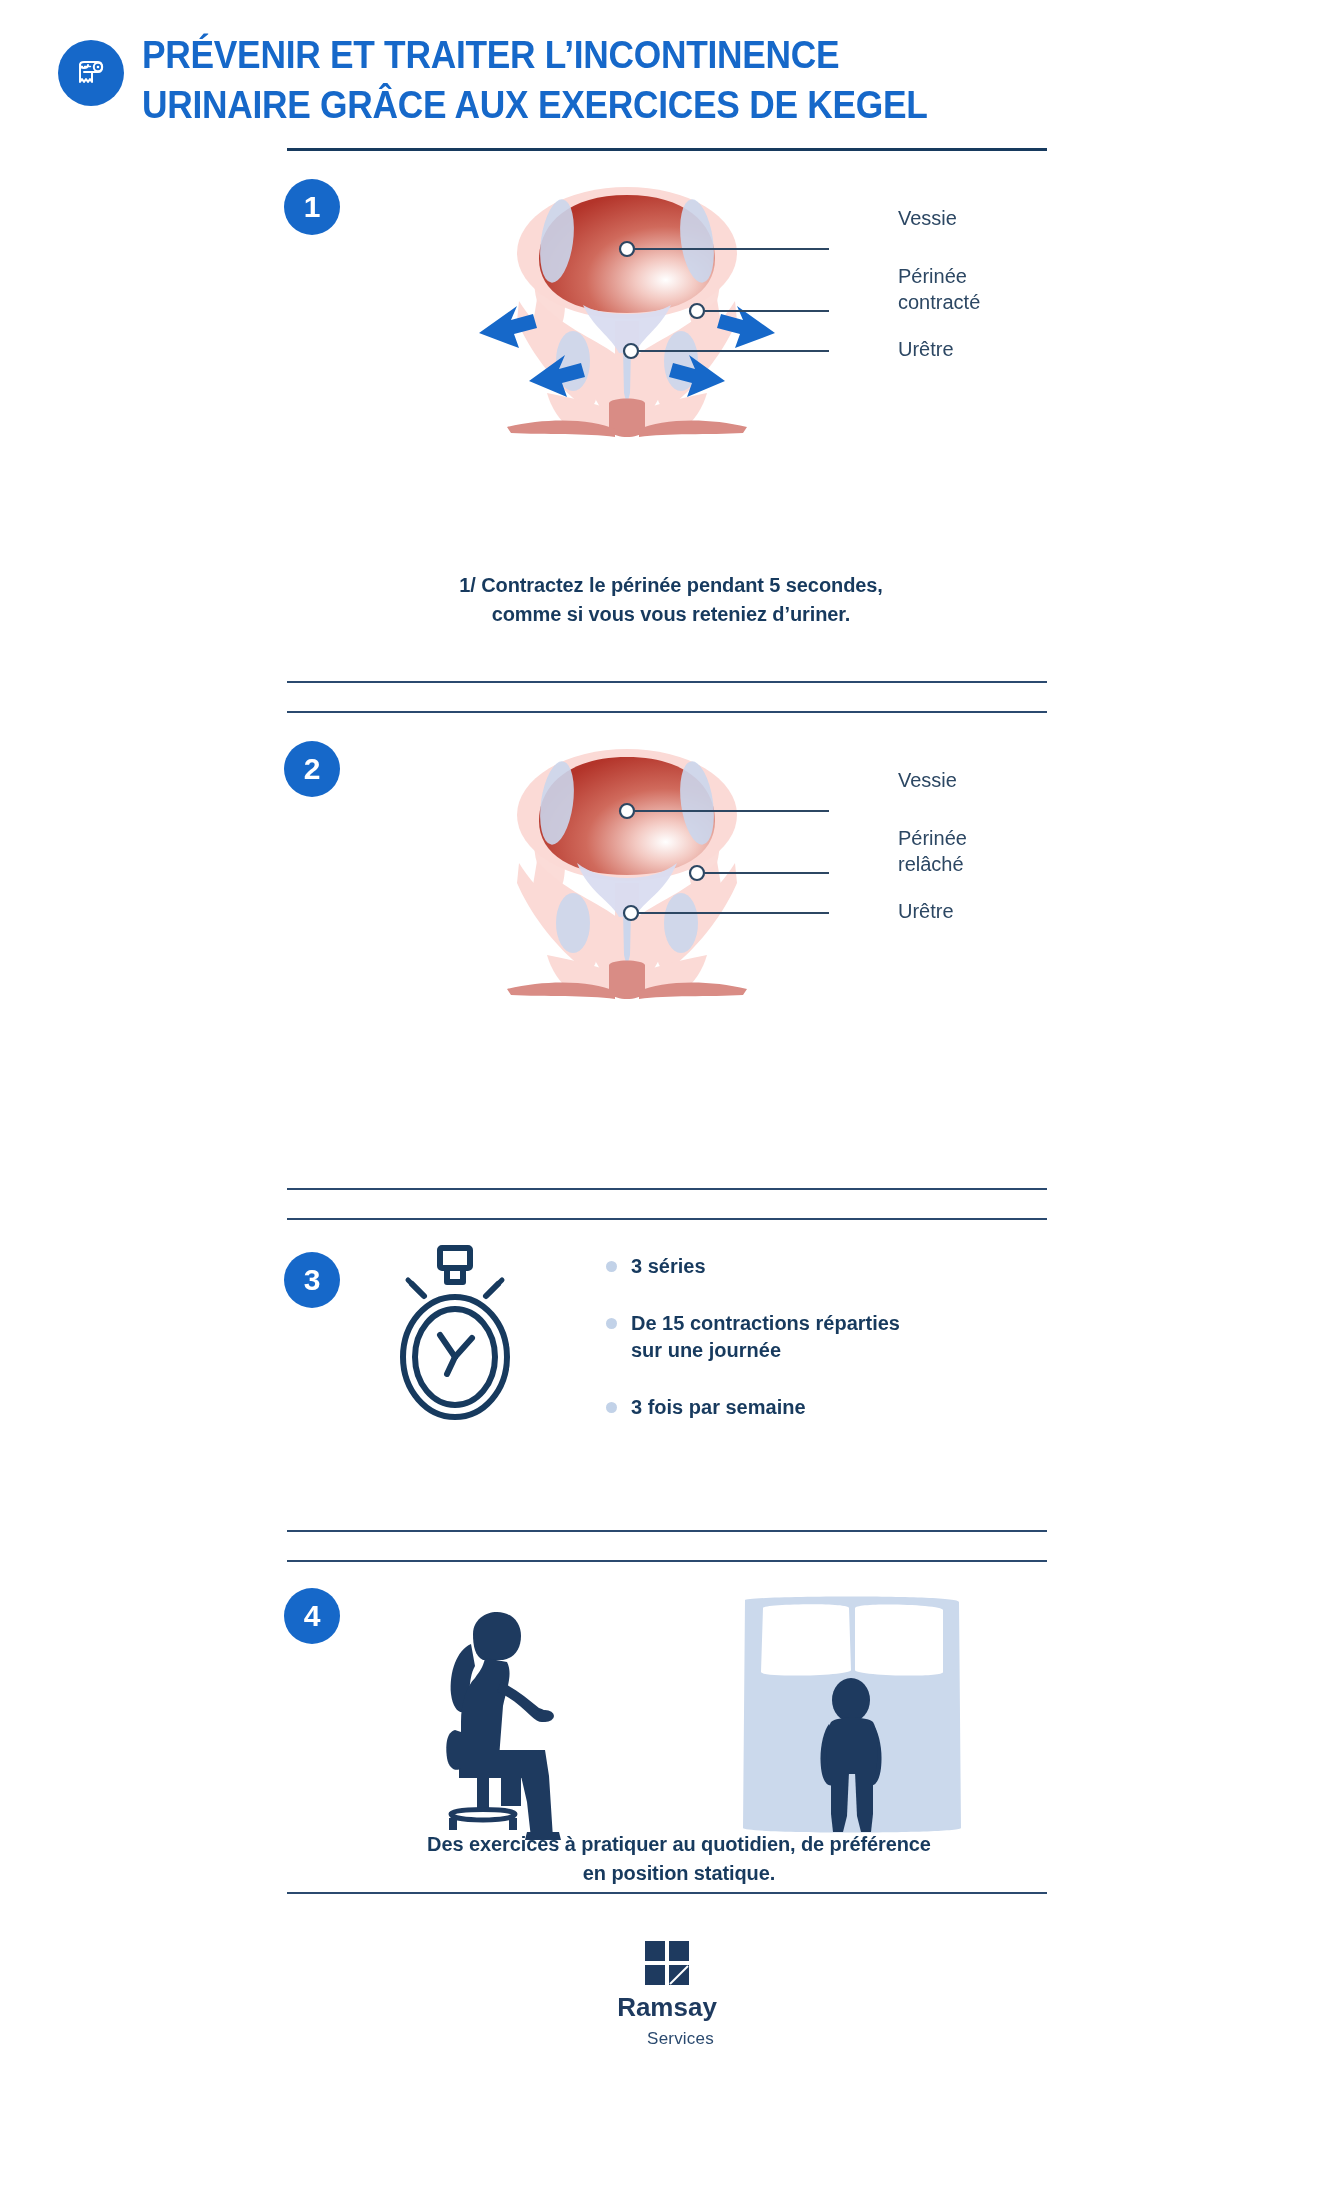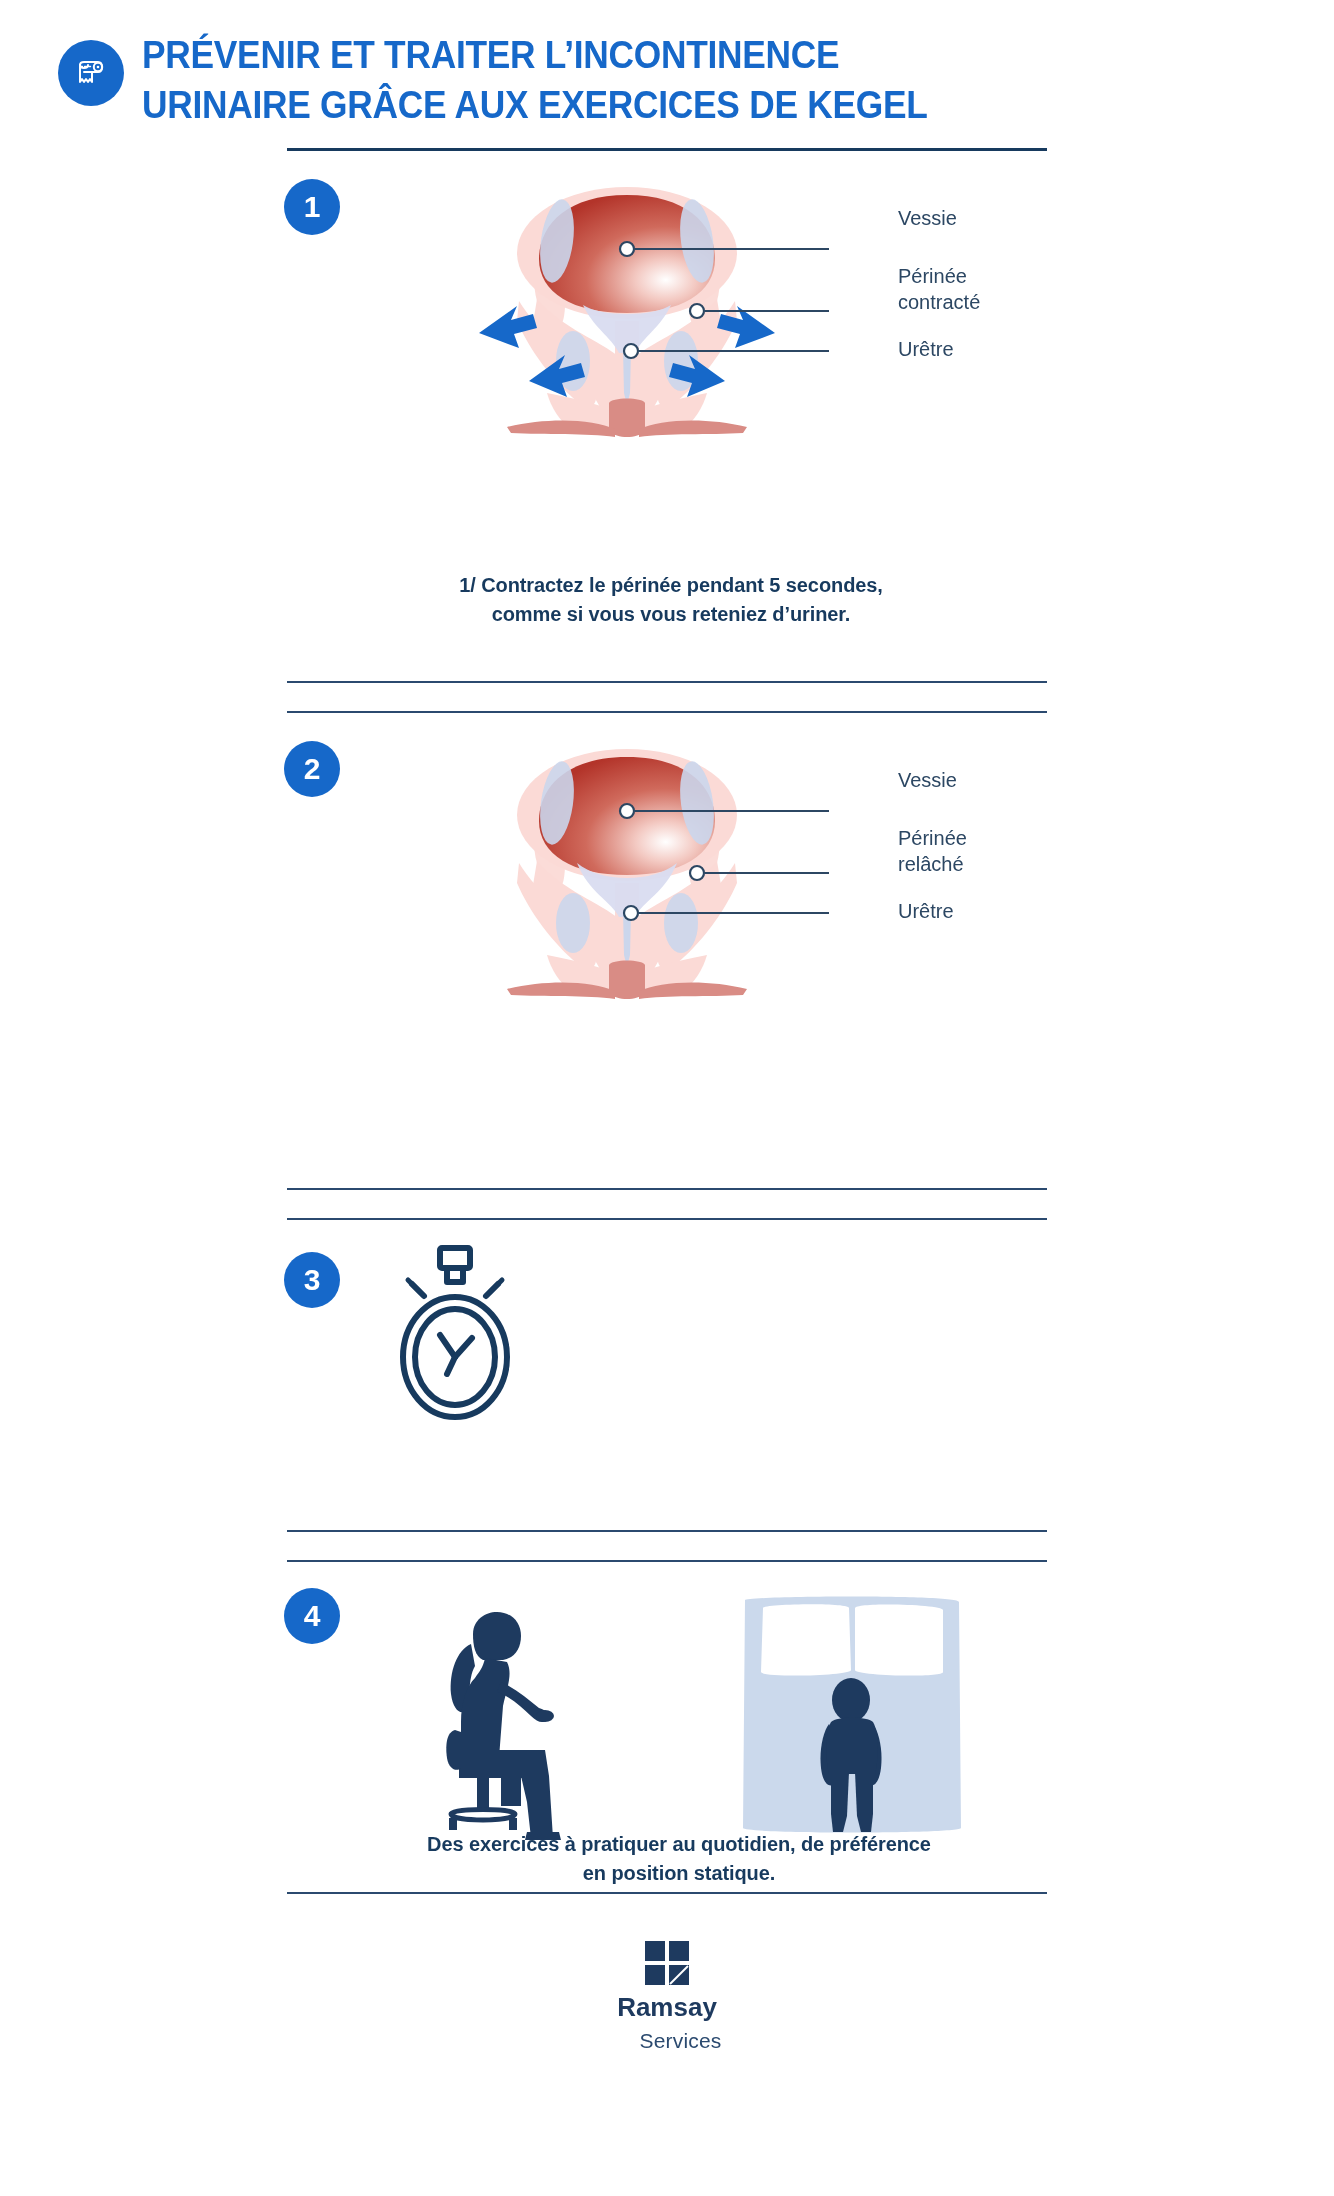--- a/index.html
+++ b/index.html
@@ -127,21 +127,21 @@
     flex-direction:column;
     align-items:center;
     gap:8px;
     padding-top:46px;
   }
   .logo-mark{display:block;}
   .logo-name{
     font-size:26px;font-weight:bold;color:#1E3A5F;line-height:1.05;
   }
   .logo-sub{
-    font-size:21px;color:#2B4A6F;line-height:1.05;letter-spacing:0.2px;margin-left:27px;
+    font-size:17px;color:#2B4A6F;line-height:1.05;letter-spacing:0.2px;margin-left:27px;
   }
 </style>
 </head>
 <body>
 
 <div class="header">
   <div class="header-icon">
     <svg width="40" height="40" viewBox="0 0 40 40" aria-hidden="true">
       <g fill="none" stroke="#ffffff" stroke-width="2" stroke-linejoin="round" stroke-linecap="round">
         <path d="M9 12 Q9 9 13 9 L27 9 Q31 9 31 14 Q31 19 27 19 L13 19"></path>
@@ -324,20 +324,41 @@
         <path d="M22 42 L34 54"></path>
         <path d="M108 42 L96 54"></path>
         <path d="M18 38 L30 50" stroke-width="5"></path>
         <path d="M112 38 L100 50" stroke-width="5"></path>
         <path d="M65 115 L50 93"></path>
         <path d="M65 115 L82 96"></path>
         <path d="M65 115 L57 132"></path>
       </g>
     </svg>
 
+    <ul class="bullets">
+      <li>
+        <span class="dot"></span>
+        <div>
+          <span>3 séries</span>
+        </div>
+      </li>
+      <li>
+        <span class="dot"></span>
+        <div>
+          <span>De 15 contractions réparties</span>
+          <span>sur une journée</span>
+        </div>
+      </li>
+      <li>
+        <span class="dot"></span>
+        <div>
+          <span>3 fois par semaine</span>
+        </div>
+      </li>
+    </ul>
   </div>
 </div>
 
 <div style="height:42px"></div>
 <div class="rule thin"></div>
 
 <div style="height:28px"></div>
 <div class="rule thin"></div>
 
 <div class="step" style="height:330px;">

